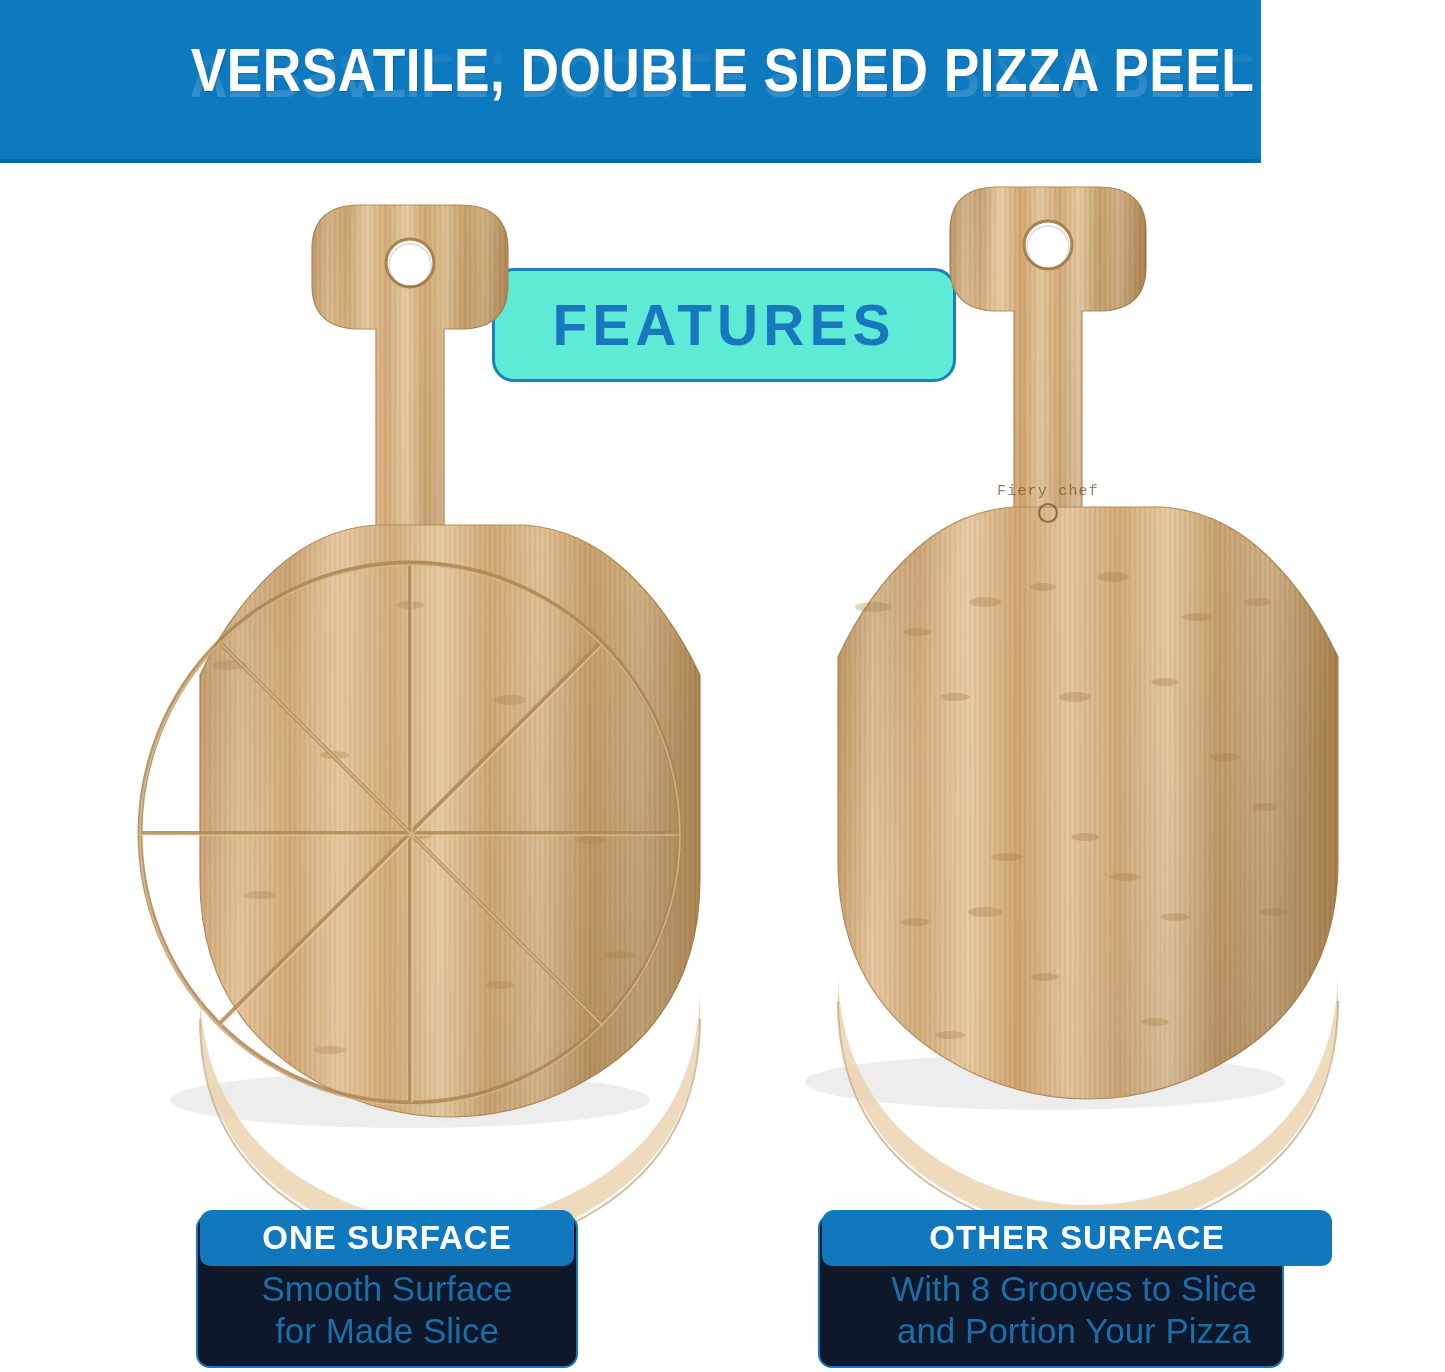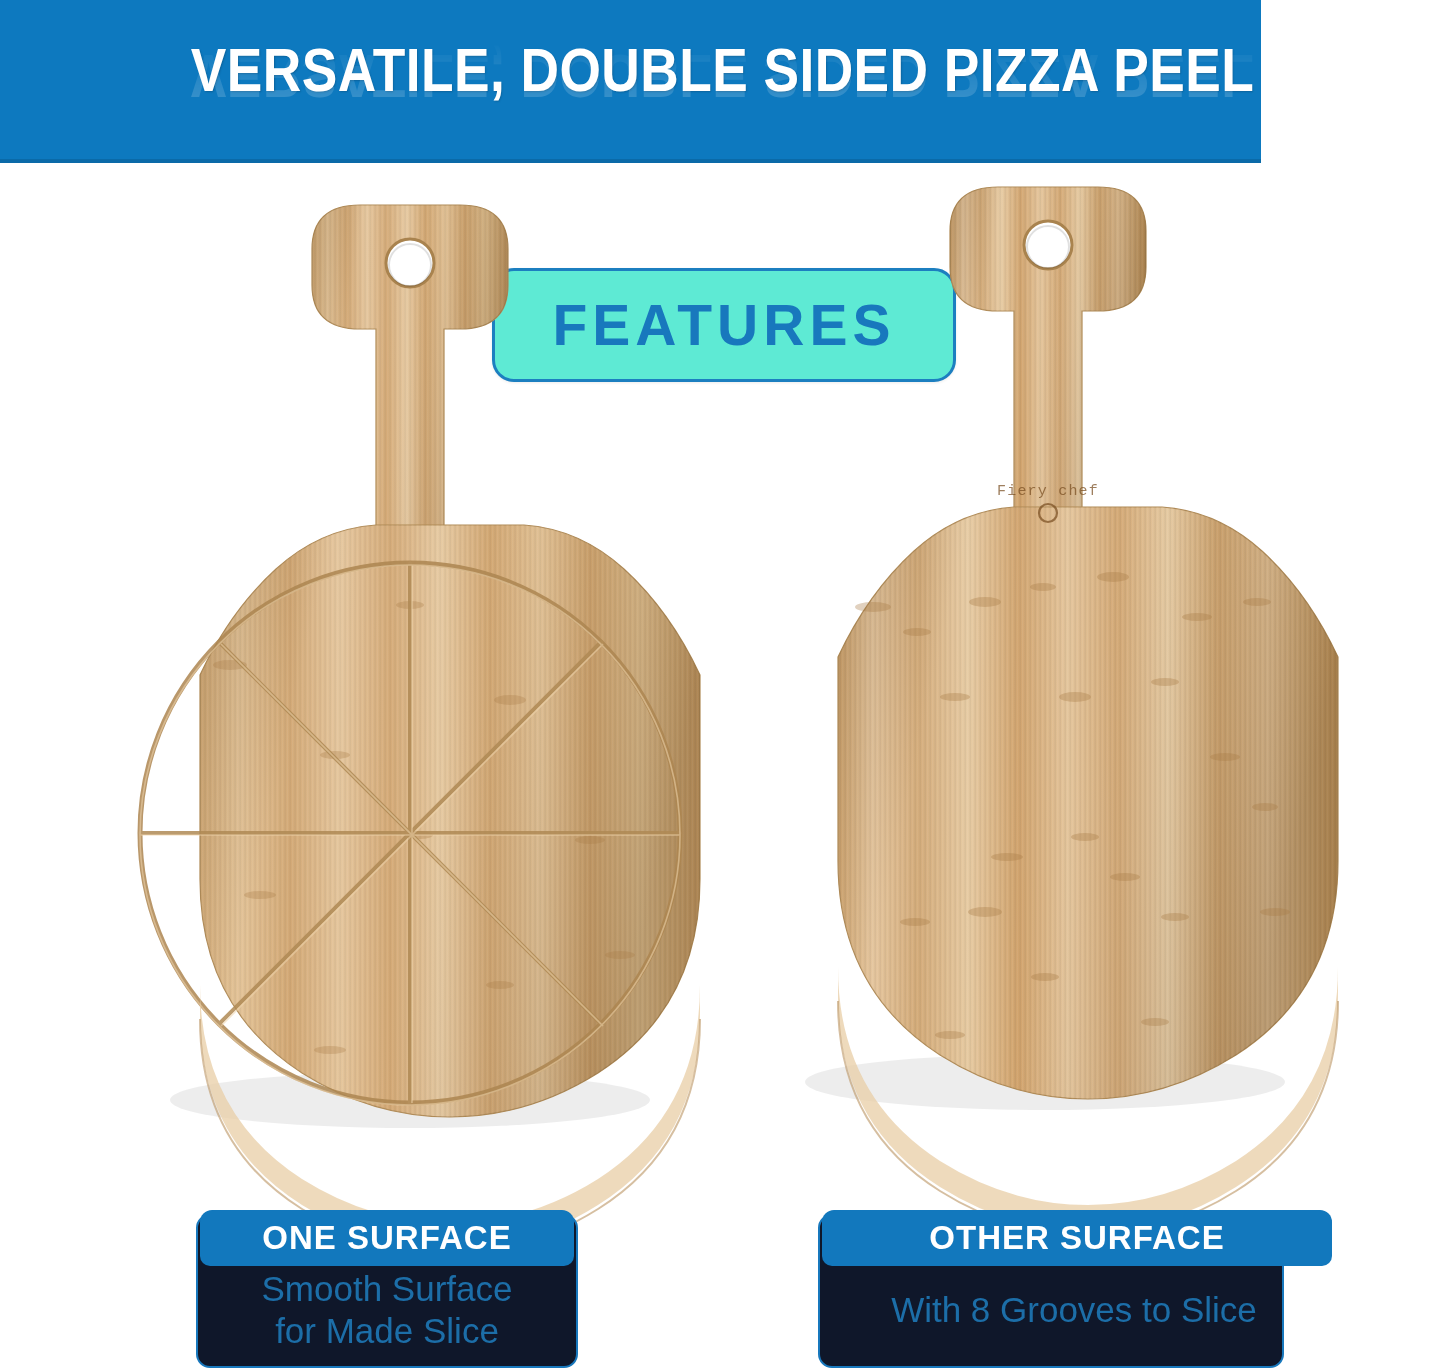--- a/index.html
+++ b/index.html
@@ -390,16 +390,17 @@
       <span>for Made Slice</span>
     </div>
   </div>
   <div class="label-head">ONE SURFACE</div>
 </div>
 
 <div class="label-card" id="card-two">
   <div class="label-body">
     <div class="label-desc">
       <span>With 8 Grooves to Slice</span><br>
+      <span>and Portion Your Pizza</span>
     </div>
   </div>
   <div class="label-head">OTHER SURFACE</div>
 </div>
 
 </body></html>

